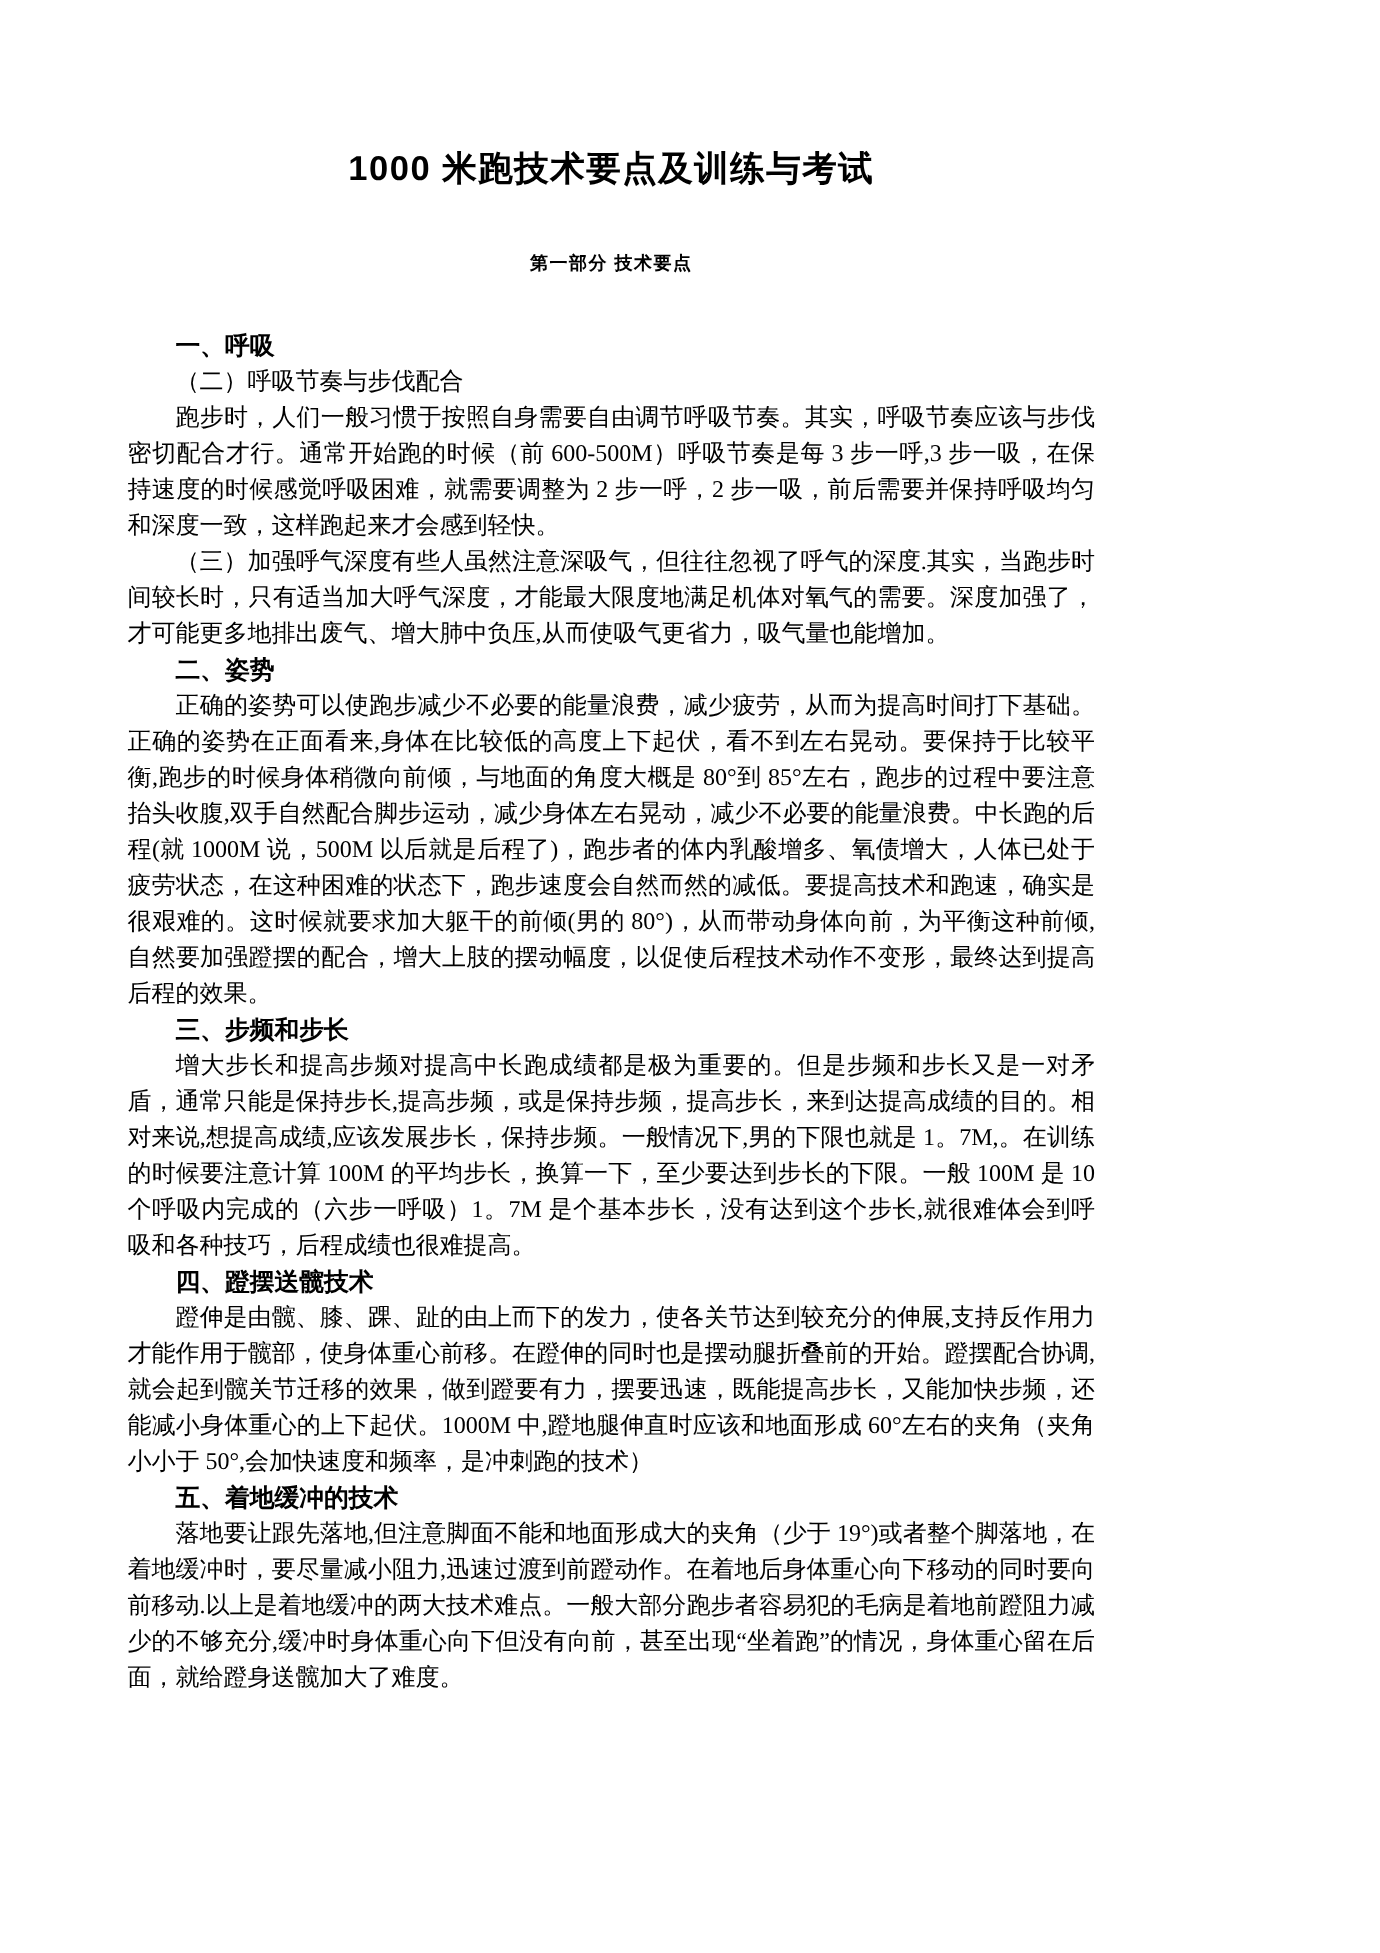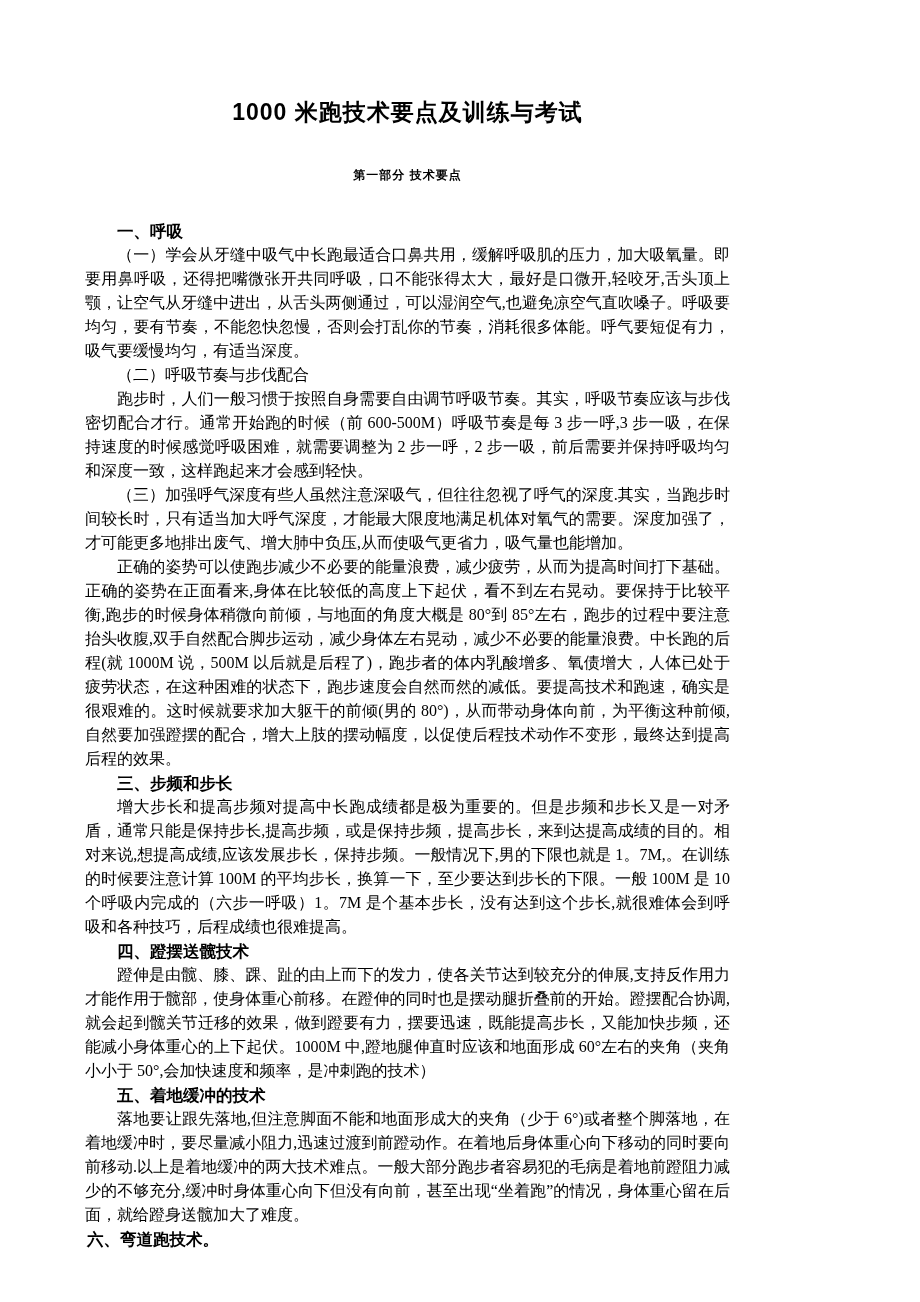--- a/index.html
+++ b/index.html
@@ -61,31 +61,30 @@
 </head>
 <body>
 
 <div class="page">
 
   <h1 class="doc-title">1000 米跑技术要点及训练与考试</h1>
 
   <h2 class="doc-subtitle">第一部分 技术要点</h2>
 
   <h3 class="sec-heading">一、呼吸</h3>
-  <p class="body-para">（一）学会从牙缝中吸气中长跑最适合口鼻共用，缓解呼吸肌的压力，加大吸氧量。即要用鼻呼吸，还得把嘴微张开共同呼吸，口不能张得太大，最好是口微开,轻咬牙,舌头顶上颚，让空气从牙缝中进出，从舌头两侧通过，可以湿润空气,也避免凉空气直吹嗓子。呼吸要均匀，要有节奏，不能忽快忽慢，否则会打乱你的节奏，消耗很多体能。呼气要短促有力，吸气要缓慢均匀，有适当深度。</p>
   <p class="body-para">（二）呼吸节奏与步伐配合</p>
   <p class="body-para">跑步时，人们一般习惯于按照自身需要自由调节呼吸节奏。其实，呼吸节奏应该与步伐密切配合才行。通常开始跑的时候（前 600-500M）呼吸节奏是每 3 步一呼,3 步一吸，在保持速度的时候感觉呼吸困难，就需要调整为 2 步一呼，2 步一吸，前后需要并保持呼吸均匀和深度一致，这样跑起来才会感到轻快。</p>
   <p class="body-para">（三）加强呼气深度有些人虽然注意深吸气，但往往忽视了呼气的深度.其实，当跑步时间较长时，只有适当加大呼气深度，才能最大限度地满足机体对氧气的需要。深度加强了，才可能更多地排出废气、增大肺中负压,从而使吸气更省力，吸气量也能增加。</p>
 
+  <h3 class="sec-heading">二、姿势</h3>
   <p class="body-para">正确的姿势可以使跑步减少不必要的能量浪费，减少疲劳，从而为提高时间打下基础。正确的姿势在正面看来,身体在比较低的高度上下起伏，看不到左右晃动。要保持于比较平衡,跑步的时候身体稍微向前倾，与地面的角度大概是 80°到 85°左右，跑步的过程中要注意抬头收腹,双手自然配合脚步运动，减少身体左右晃动，减少不必要的能量浪费。中长跑的后程(就 1000M 说，500M 以后就是后程了)，跑步者的体内乳酸增多、氧债增大，人体已处于疲劳状态，在这种困难的状态下，跑步速度会自然而然的减低。要提高技术和跑速，确实是很艰难的。这时候就要求加大躯干的前倾(男的 80°)，从而带动身体向前，为平衡这种前倾,自然要加强蹬摆的配合，增大上肢的摆动幅度，以促使后程技术动作不变形，最终达到提高后程的效果。</p>
 
   <h3 class="sec-heading">三、步频和步长</h3>
   <p class="body-para">增大步长和提高步频对提高中长跑成绩都是极为重要的。但是步频和步长又是一对矛盾，通常只能是保持步长,提高步频，或是保持步频，提高步长，来到达提高成绩的目的。相对来说,想提高成绩,应该发展步长，保持步频。一般情况下,男的下限也就是 1。7M,。在训练的时候要注意计算 100M 的平均步长，换算一下，至少要达到步长的下限。一般 100M 是 10 个呼吸内完成的（六步一呼吸）1。7M 是个基本步长，没有达到这个步长,就很难体会到呼吸和各种技巧，后程成绩也很难提高。</p>
 
   <h3 class="sec-heading">四、蹬摆送髋技术</h3>
   <p class="body-para">蹬伸是由髋、膝、踝、趾的由上而下的发力，使各关节达到较充分的伸展,支持反作用力才能作用于髋部，使身体重心前移。在蹬伸的同时也是摆动腿折叠前的开始。蹬摆配合协调,就会起到髋关节迁移的效果，做到蹬要有力，摆要迅速，既能提高步长，又能加快步频，还能减小身体重心的上下起伏。1000M 中,蹬地腿伸直时应该和地面形成 60°左右的夹角（夹角小小于 50°,会加快速度和频率，是冲刺跑的技术）</p>
 
   <h3 class="sec-heading">五、着地缓冲的技术</h3>
-  <p class="body-para">落地要让跟先落地,但注意脚面不能和地面形成大的夹角（少于 6°)或者整个脚落地，在着地缓冲时，要尽量减小阻力,迅速过渡到前蹬动作。在着地后身体重心向下移动的同时要向前移动.以上是着地缓冲的两大技术难点。一般大部分跑步者容易犯的毛病是着地前蹬阻力减少的不够充分,缓冲时身体重心向下但没有向前，甚至出现“坐着跑”的情况，身体重心留在后面，就给蹬身送髋加大了难度。</p>
+  <p class="body-para">落地要让跟先落地,但注意脚面不能和地面形成大的夹角（少于 19°)或者整个脚落地，在着地缓冲时，要尽量减小阻力,迅速过渡到前蹬动作。在着地后身体重心向下移动的同时要向前移动.以上是着地缓冲的两大技术难点。一般大部分跑步者容易犯的毛病是着地前蹬阻力减少的不够充分,缓冲时身体重心向下但没有向前，甚至出现“坐着跑”的情况，身体重心留在后面，就给蹬身送髋加大了难度。</p>
 
-  <h3 class="sec-heading no-indent">六、弯道跑技术。</h3>
 
 </div>
 
 </body></html>

